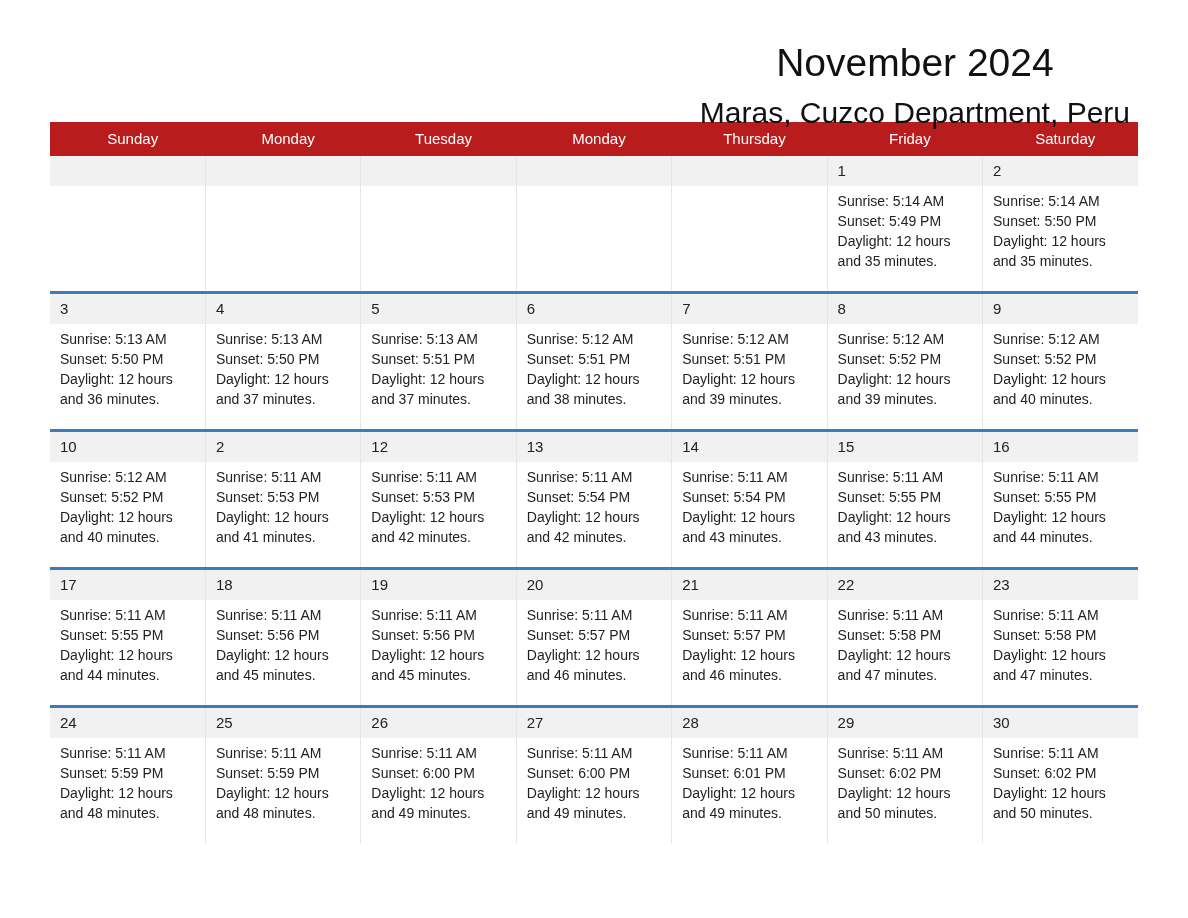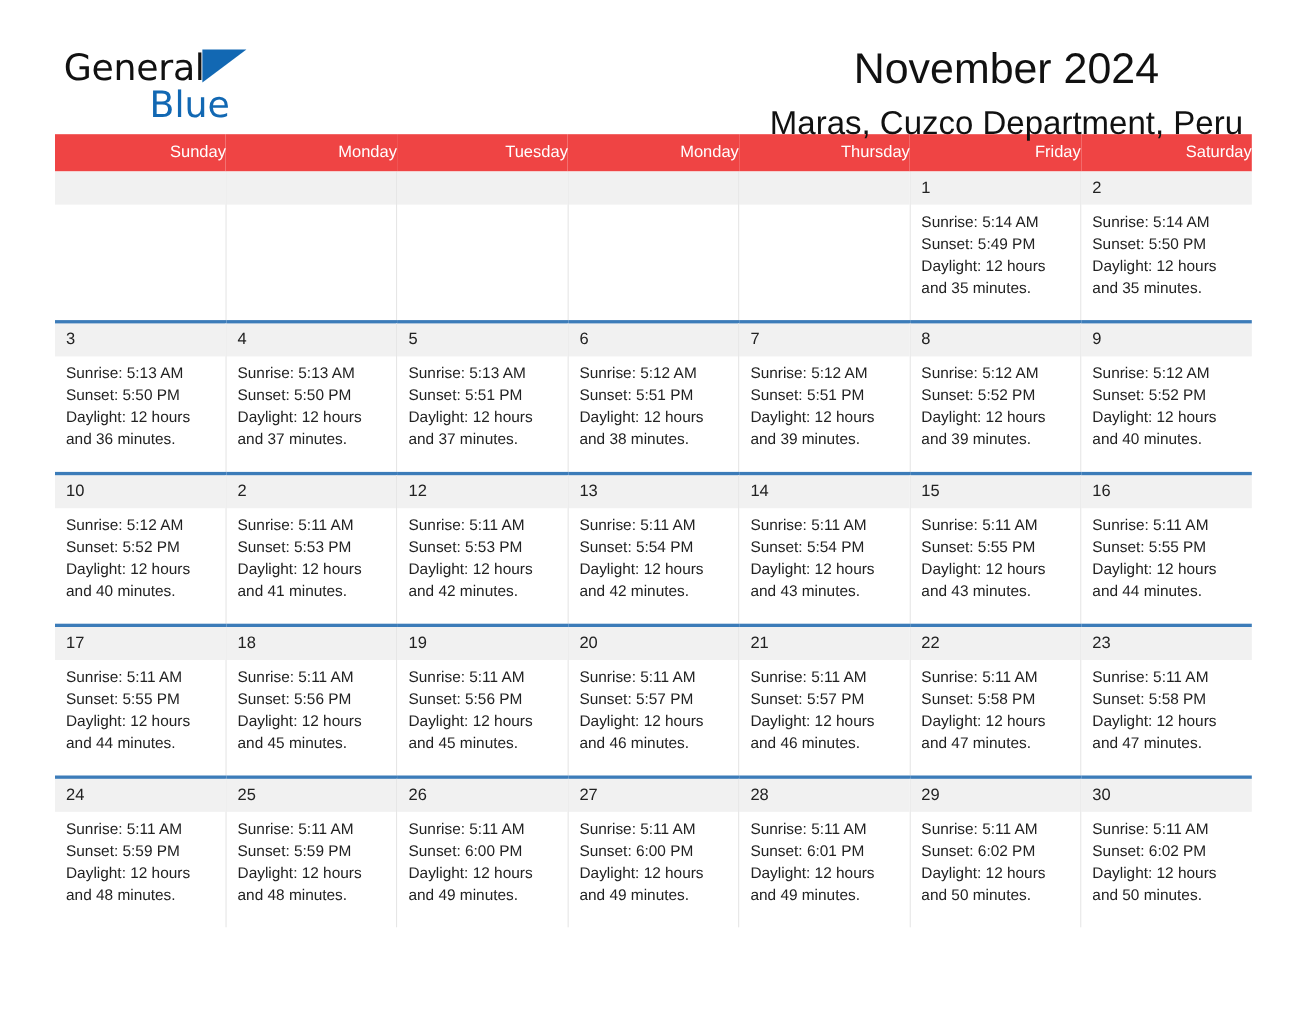--- a/index.html
+++ b/index.html
@@ -85,25 +85,25 @@
   }
 
   
   .calendar {
     margin-top: 12px;
     width: 1088px;
     border-collapse: collapse;
     table-layout: fixed;
   }
   .calendar th {
-    background: #ef4444;
+    background: #b91c1c;
     color: #ffffff;
     font-weight: 400;
     font-size: 15px;
-    text-align: right;
+    text-align: center;
     padding: 8px 0 9px 10px;
     border: none;
   }
   .calendar td {
     vertical-align: top;
     padding: 0;
     width: 155.4px;
     height: 135px;
     border-top: 3px solid #3c7cb9;
     border-right: 1px solid #e6e6e6;
@@ -133,24 +133,20 @@
   .cellbody div { white-space: nowrap; }
   td.blank .cellbody { visibility: hidden; }
 </style>
 </head>
 <body>
 
 <div class="page">
 
   <div class="topbar">
 
-    <div class="logo">
-      <span class="logo-general">General</span><span class="logo-tri"></span>
-      <span class="logo-blue">Blue</span>
-    </div>
 
     <div class="title-block">
       <div class="cal-title">November 2024</div>
       <div class="cal-subtitle">Maras, Cuzco Department, Peru</div>
     </div>
 
   </div>
 
   <table class="calendar">
     <thead>

